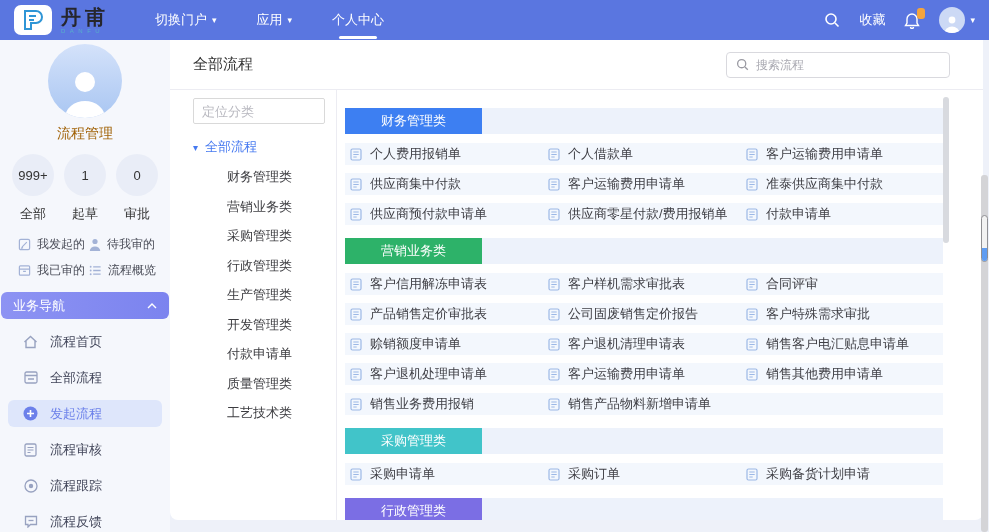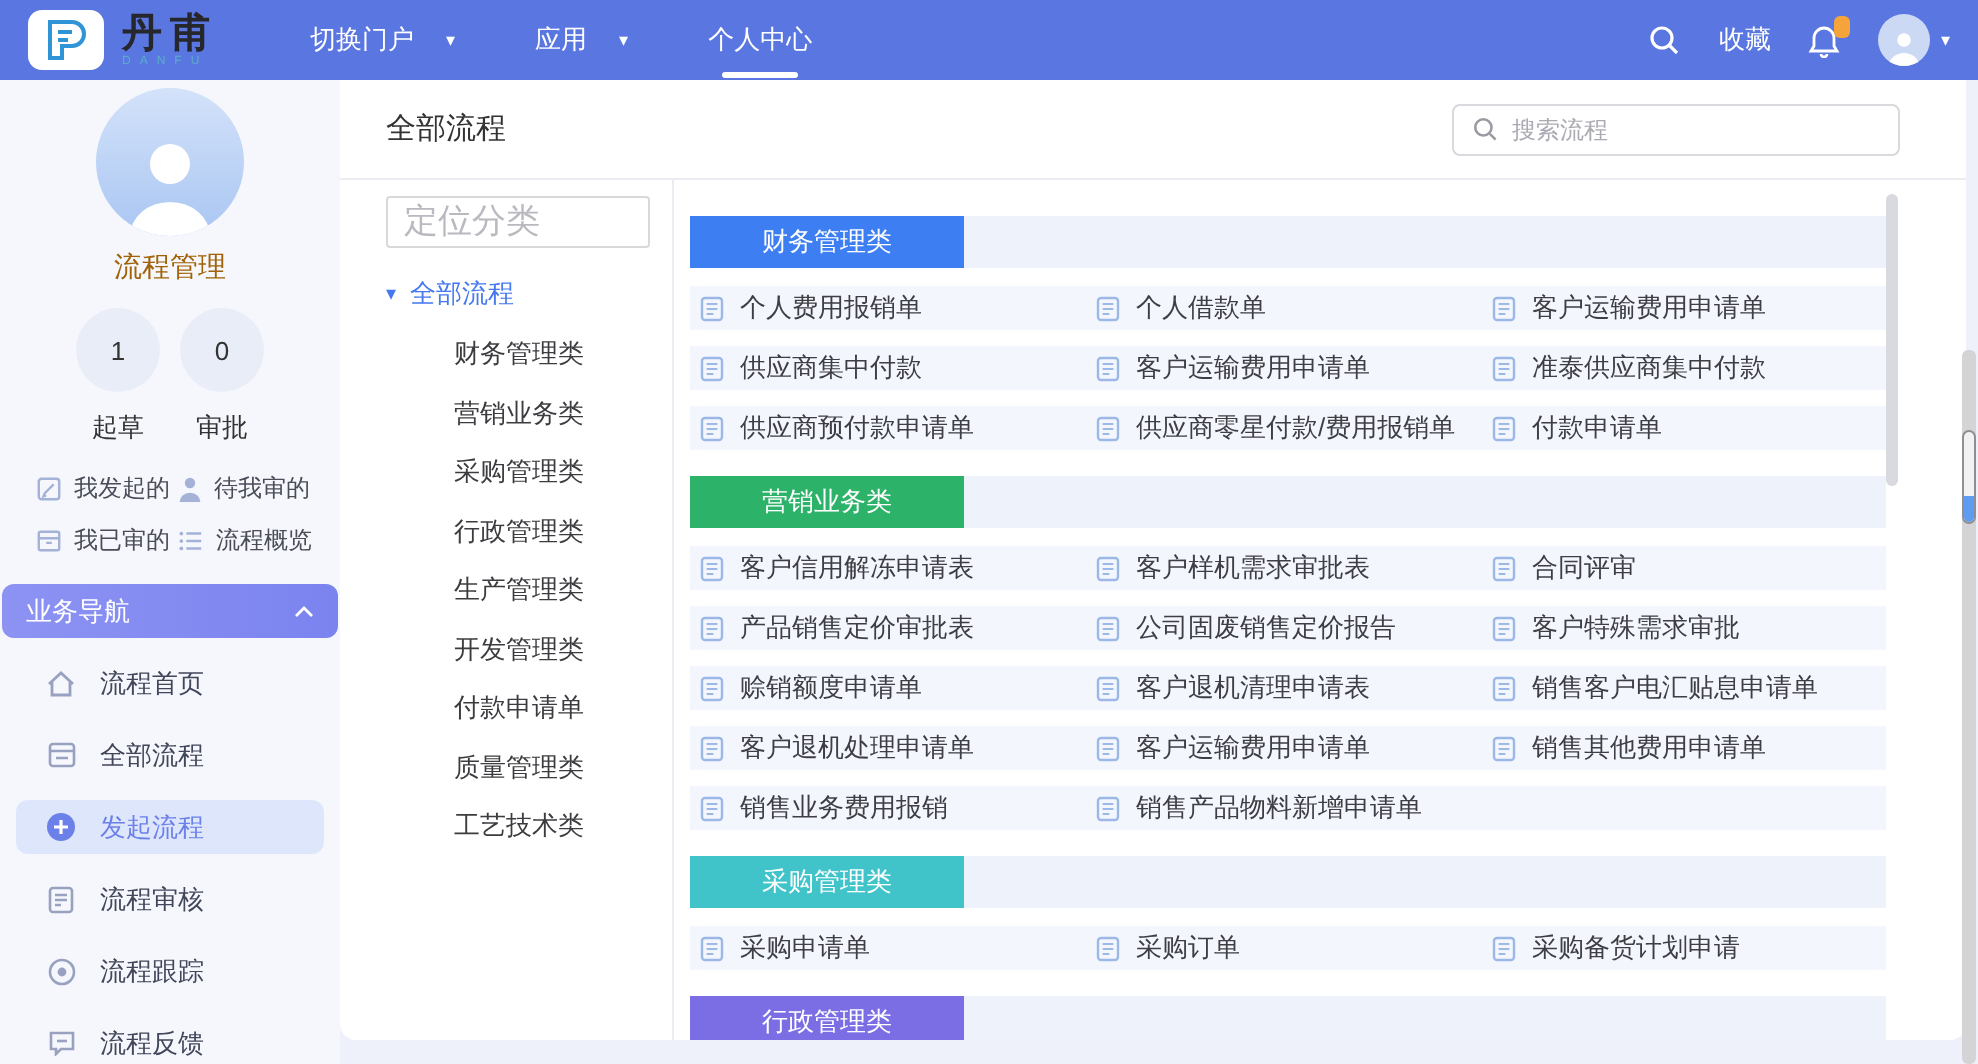--- a/index.html
+++ b/index.html
@@ -6,21 +6,21 @@
   html,body { width:989px; height:532px; overflow:hidden; font-family:"Liberation Sans",sans-serif; background:#eef1f9; }
   body { position:relative; }
 
   
   .navbar { height:40px; background:#5a76e0; display:flex; align-items:center; padding:0 14px; position:relative; }
   .logo-box { width:38px; height:30px; background:#fff; border-radius:7px; display:flex; align-items:center; justify-content:center; }
   .brand { margin-left:9px; display:flex; flex-direction:column; line-height:1; }
   .brand-cn { font-size:20px; font-weight:700; color:#26262d; letter-spacing:4px; }
   .brand-en { font-size:6px; color:#57aecb; letter-spacing:4.5px; margin-top:1px; }
   .nav-menu { display:flex; gap:40px; margin-left:46px; }
-  .nav-menu-item { color:#fff; font-size:13px; display:flex; align-items:center; gap:16px; cursor:pointer; position:relative; }
+  .nav-menu-item { color:#fff; font-size:13px; display:flex; align-items:center; gap:5px; cursor:pointer; position:relative; }
   .nav-menu-item .caret { font-size:9px; }
   .nav-menu-item.active::after { content:""; position:absolute; left:50%; transform:translateX(-50%); bottom:-10px; width:38px; height:3px; background:#fff; border-radius:2px; }
   .nav-right { margin-left:auto; display:flex; align-items:center; gap:19px; color:#fff; }
   .nav-right .txt { font-size:13px; }
   .icon-btn { display:flex; align-items:center; position:relative; color:#fff; }
   .bell-badge { position:absolute; top:-4px; right:-5px; width:8px; height:11px; background:#f5a43c; border-radius:3px; }
   .avatar-wrap { display:flex; align-items:center; gap:5px; }
   .avatar-circle { width:26px; height:26px; border-radius:50%; background:#ccd9f5; display:flex; align-items:flex-end; justify-content:center; overflow:hidden; }
   .small-caret { font-size:9px; color:#fff; }
 
@@ -50,21 +50,21 @@
   .main-card { flex:1; background:#fff; margin:0 6px 12px 0; border-radius:0 0 8px 8px; display:flex; flex-direction:column; overflow:hidden; }
   .card-header { height:50px; display:flex; align-items:center; padding:0 33px 0 23px; border-bottom:1px solid #ececf2; flex-shrink:0; }
   .page-title { font-size:15px; color:#333; }
   .search-box { margin-left:auto; width:224px; height:26px; border:1px solid #d9d9de; border-radius:4px; display:flex; align-items:center; padding:0 9px; gap:7px; color:#9a9aa2; }
   .search-box input { border:none; outline:none; flex:1; font-size:12px; color:#333; background:transparent; font-family:inherit; }
   .search-box input::placeholder { color:#aaaab2; }
   .card-body { display:flex; flex:1; min-height:0; }
 
   
   .tree-panel { width:167px; border-right:1px solid #ececf2; padding:8px 12px 0 23px; flex-shrink:0; }
-  .tree-filter { width:132px; height:22px; border:1px solid #d9d9d9; border-radius:2px; font-size:17px; padding:12px 8px; outline:none; font-family:inherit; }
+  .tree-filter { width:132px; height:22px; border:1px solid #d9d9d9; border-radius:2px; font-size:13px; padding:12px 8px; outline:none; font-family:inherit; }
   .tree-filter::placeholder { color:#b9b9c0; }
   .tree-root { display:flex; align-items:center; gap:7px; margin-top:14px; font-size:13px; color:#4679f0; cursor:pointer; }
   .tree-root .tcaret { font-size:10px; }
   .tree-children { list-style:none; margin-top:12px; padding-left:34px; }
   .tree-children li { font-size:13px; color:#3c3c40; margin-bottom:11.5px; cursor:pointer; }
 
   
   .process-panel { flex:1; padding:5px 40px 0 8px; position:relative; overflow:hidden; }
   .section { margin-top:13px; }
   .section:first-child { margin-top:0; }
@@ -143,20 +143,24 @@
   <div class="sidebar">
     <div class="profile-avatar">
       <svg width="56" height="56" viewBox="0 0 56 56">
           <circle cx="28" cy="20" r="10" fill="#fff"></circle>
           <path d="M8 56 a20 17 0 0 1 40 0 z" fill="#fff"></path>
         </svg>
     </div>
     <div class="profile-name">流程管理</div>
     <div class="stats-row" id="stats-row">
         <div class="stat">
+          <div class="stat-circle">999+</div>
+          <div class="stat-label">全部</div>
+        </div>
+        <div class="stat">
           <div class="stat-circle">1</div>
           <div class="stat-label">起草</div>
         </div>
         <div class="stat">
           <div class="stat-circle">0</div>
           <div class="stat-label">审批</div>
         </div>
       </div>
     <div class="quick-links" id="quick-links">
         <div class="quick-link">

